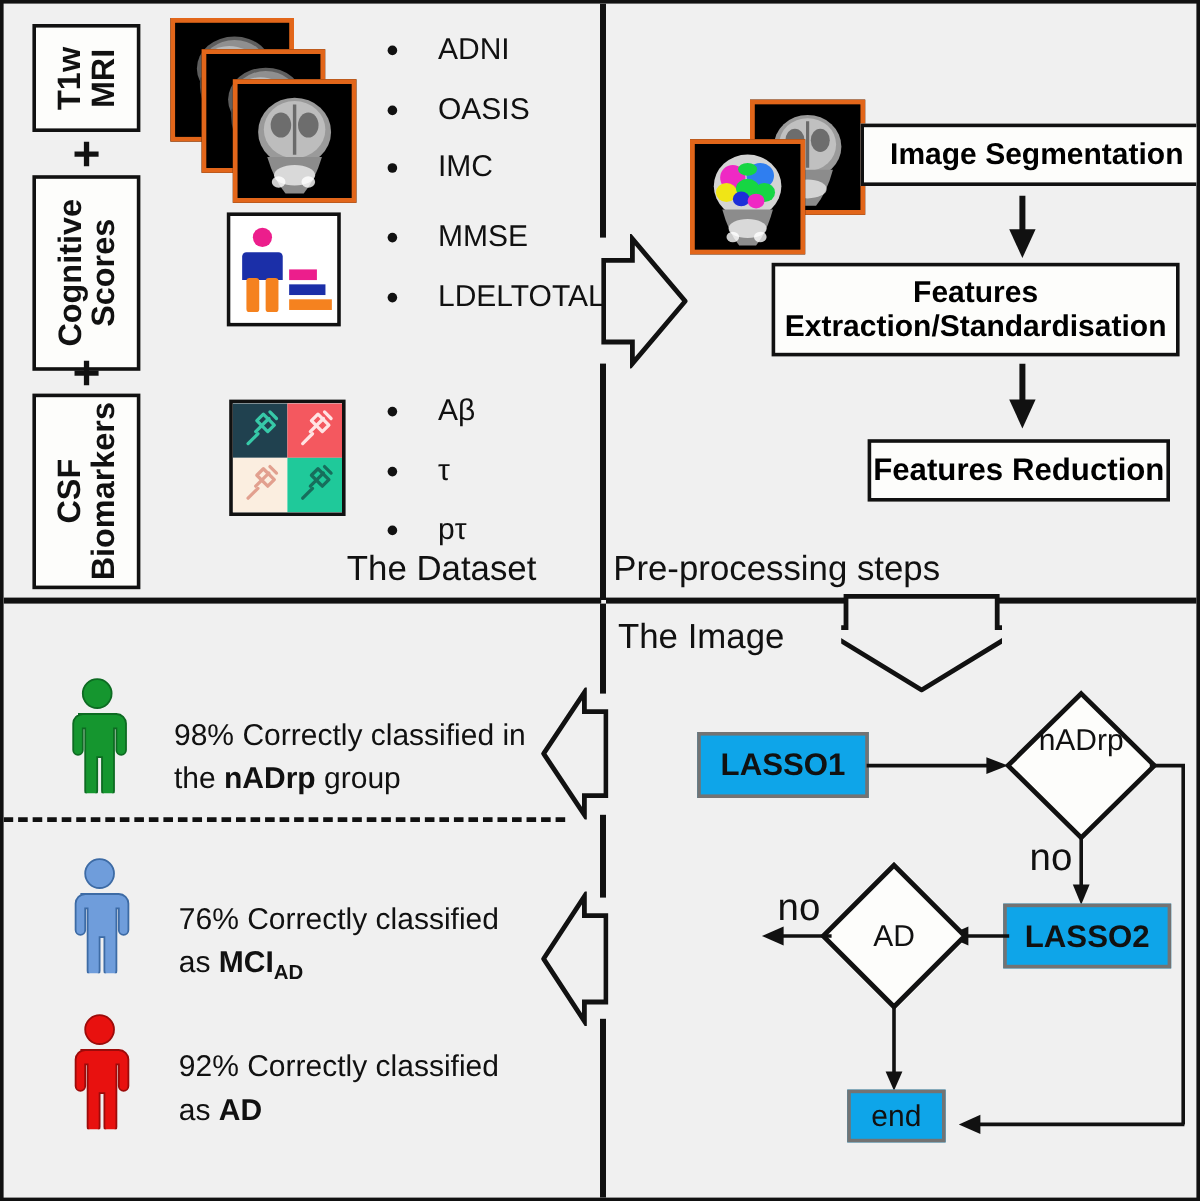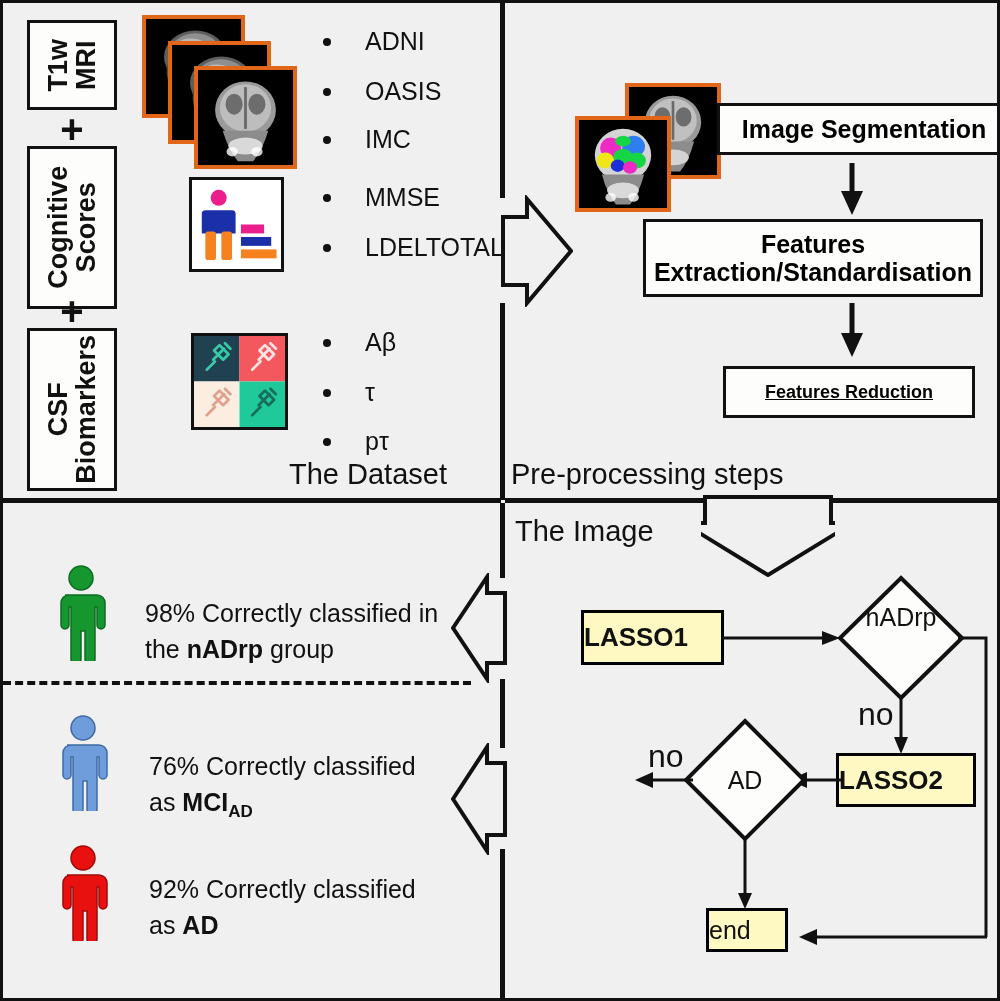--- a/index.html
+++ b/index.html
@@ -48,22 +48,22 @@
   .ptitle{position:absolute;font-weight:normal;font-size:29px;color:#111;white-space:nowrap;}
 
   
   .mriframe{position:absolute;border:4px solid #e2661a;background:#000;overflow:hidden;}
   .mri-svg{display:block;width:100%;height:100%;}
 
   .iconbox{position:absolute;border:3px solid #111;background:#fff;overflow:hidden;}
 
   
   .fbox{
-    position:absolute;box-sizing:border-box;background:#fef9c3;border:3px solid #000000;
-    display:flex;align-items:center;
+    position:absolute;box-sizing:border-box;background:#0ea5e9;border:3px solid #737373;
+    display:flex;align-items:center;justify-content:center;
     font-size:25px;color:#111;text-align:center;
   }
   .fbox.bold{font-weight:bold;font-size:26px;}
   .diamond-wrap{position:absolute;}
   .diamond{position:absolute;inset:0;}
   .diamond-label{
     position:absolute;inset:0;display:flex;align-items:center;justify-content:center;
     font-size:25px;color:#111;
   }
   .nolabel{position:absolute;font-size:32px;color:#111;font-weight:normal;}
@@ -289,21 +289,21 @@
       <span>Features</span><br>
       <span>Extraction/Standardisation</span>
     </div>
   </div>
 
   <svg class="abs" style="left:832px;top:300px;width:34px;height:56px;" viewBox="0 0 34 56">
     <path d="M17 0 L17 34" stroke="#111" stroke-width="5"></path>
     <polygon points="6,30 28,30 17,54" fill="#111"></polygon>
   </svg>
 
-  <div class="wbox" style="left:720px;top:363px;width:252px;height:52px;font-weight:bold;font-size:18px;text-decoration:underline;">
+  <div class="wbox" style="left:720px;top:363px;width:252px;height:52px;font-weight:bold;font-size:26px;">
     <span>Features Reduction</span>
   </div>
 
   <div class="ptitle" style="left:508px;top:455px;">Pre-processing steps</div>
 
   <svg class="abs" style="left:698px;top:492px;width:134px;height:82px;" viewBox="0 0 134 82">
     <polygon points="4,2 4,28 -18,28 67,80 152,28 130,28 130,2" fill="#f0f0f0" stroke="#111" stroke-width="4" stroke-linejoin="miter"></polygon>
   </svg>
 
   <div class="ptitle" style="left:512px;top:512px;">The Image</div>

